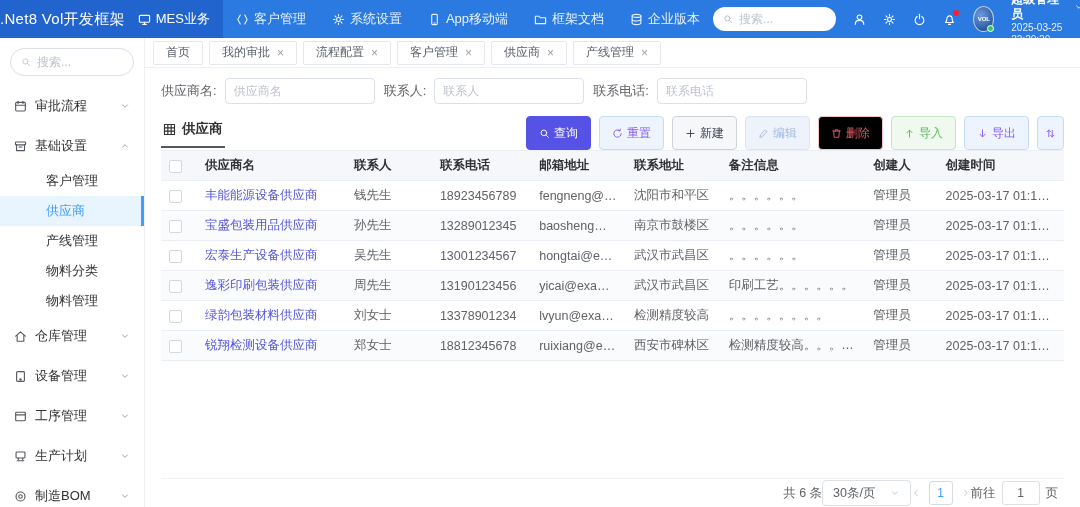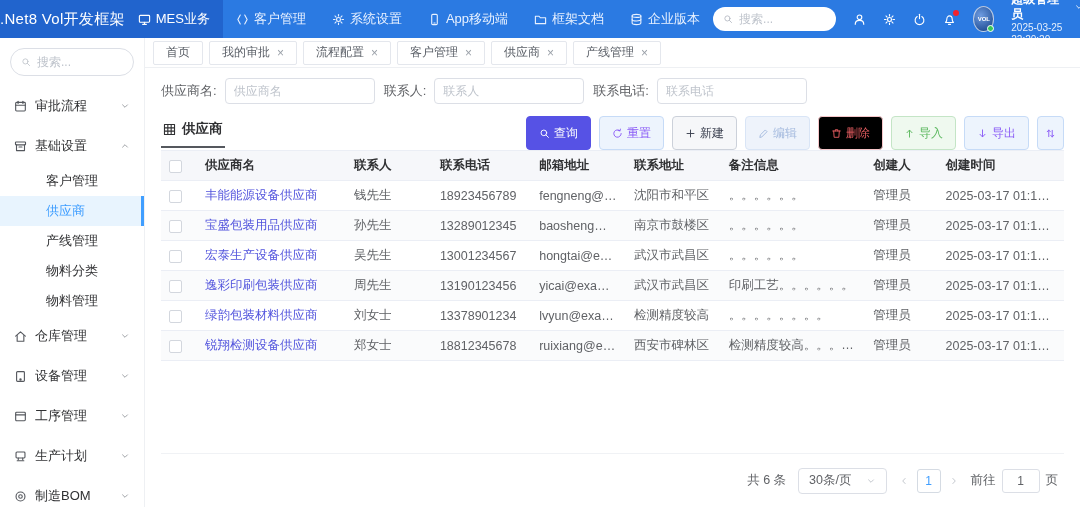--- a/index.html
+++ b/index.html
@@ -64,21 +64,21 @@
   
   table{width:100%;border-collapse:collapse;table-layout:fixed;font-size:12.5px;flex:none}
   th,td{height:30px;padding:0 8px;text-align:left;overflow:hidden;white-space:nowrap;text-overflow:ellipsis;border-bottom:1px solid #ebeef5}
   thead th{background:#f6f7fa;color:#303133;font-weight:bold;border-top:1px solid #ebeef5}
   tbody td{color:#606266}
   tbody tr:nth-child(even){background:#fafbfc}
   td.link{color:var(--link);cursor:pointer}
   .cb{width:13px;height:13px;border:1px solid #d3d7de;border-radius:2px;background:#fff;display:inline-block;vertical-align:middle;cursor:pointer}
   .spacer{flex:1}
   
-  .pager{display:flex;align-items:center;justify-content:flex-end;gap:12px;height:54px;border-top:1px solid #f0f2f5;font-size:12.5px;color:#606266;flex:none;padding-right:6px}
+  .pager{display:flex;align-items:center;justify-content:flex-end;height:29px;border-top:1px solid #f0f2f5;font-size:12.5px;color:#606266;flex:none;padding-right:6px}
   .psel{display:flex;align-items:center;gap:14px;border:1px solid #dcdfe6;border-radius:4px;height:26px;padding:0 10px;color:#606266;cursor:pointer}
   .psel .chev{color:#b9bdc4}
   .pnav{display:flex;align-items:center;gap:8px}
   .pnav .arrow{color:#b9bdc4;cursor:pointer}
   .pnum{min-width:24px;height:24px;border:1px solid #d5dbe3;color:var(--active);display:inline-flex;align-items:center;justify-content:center;border-radius:3px;font-size:12px;cursor:pointer;background:#fff}
   .goto{display:flex;align-items:center;gap:6px}
   .goto input{width:38px;height:24px;border:1px solid #dcdfe6;border-radius:3px;text-align:center;font-size:12px;color:#606266;outline:none}
 </style>
 </head>
 <body>

